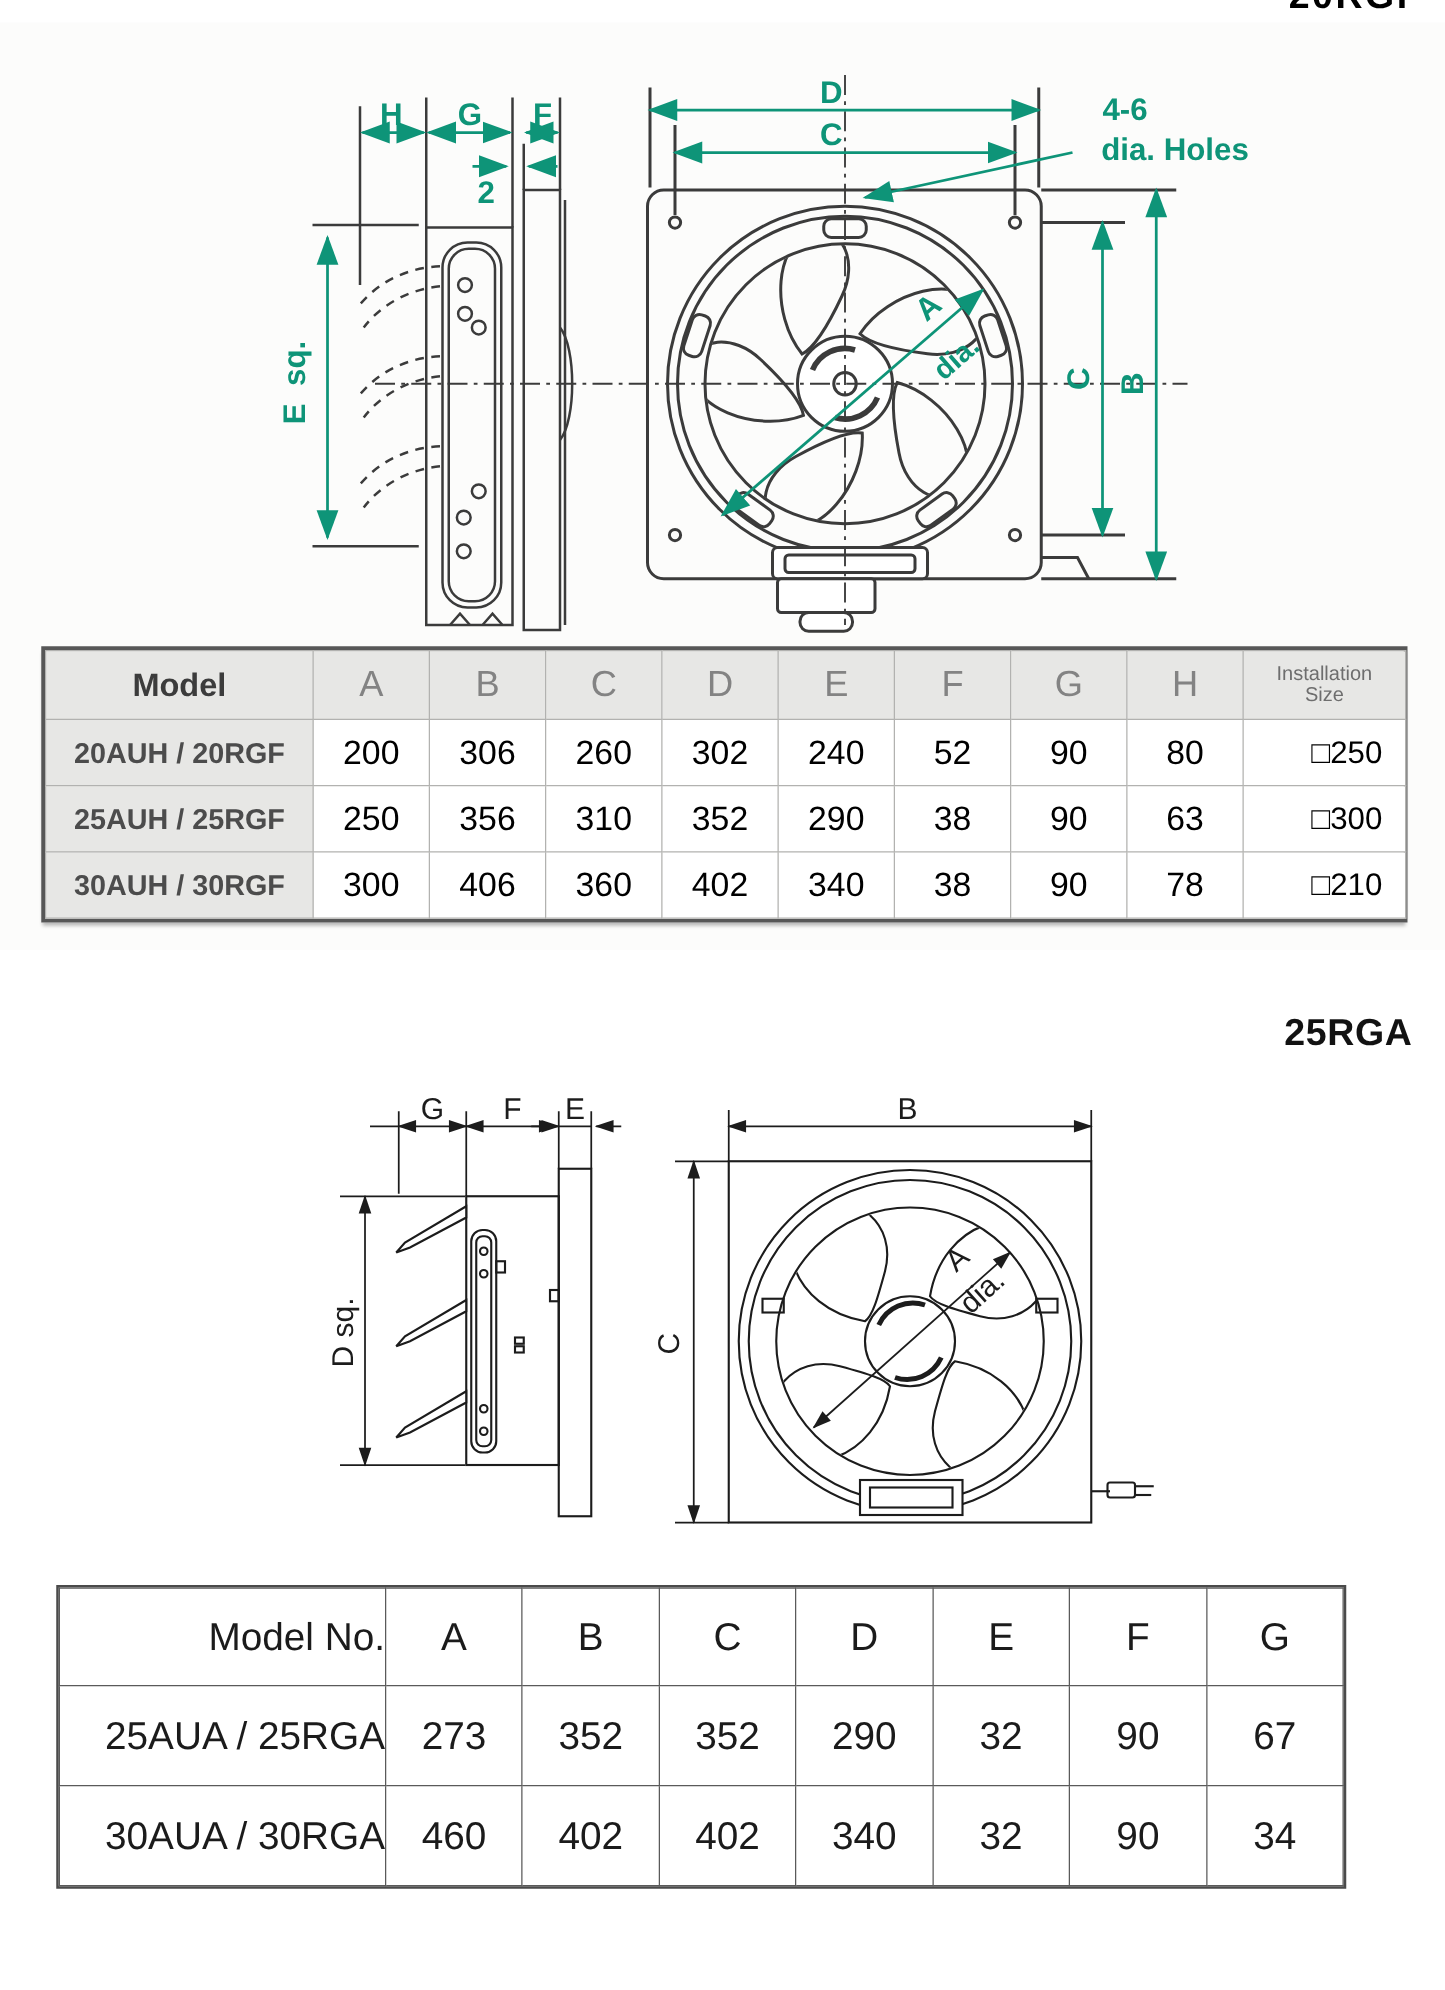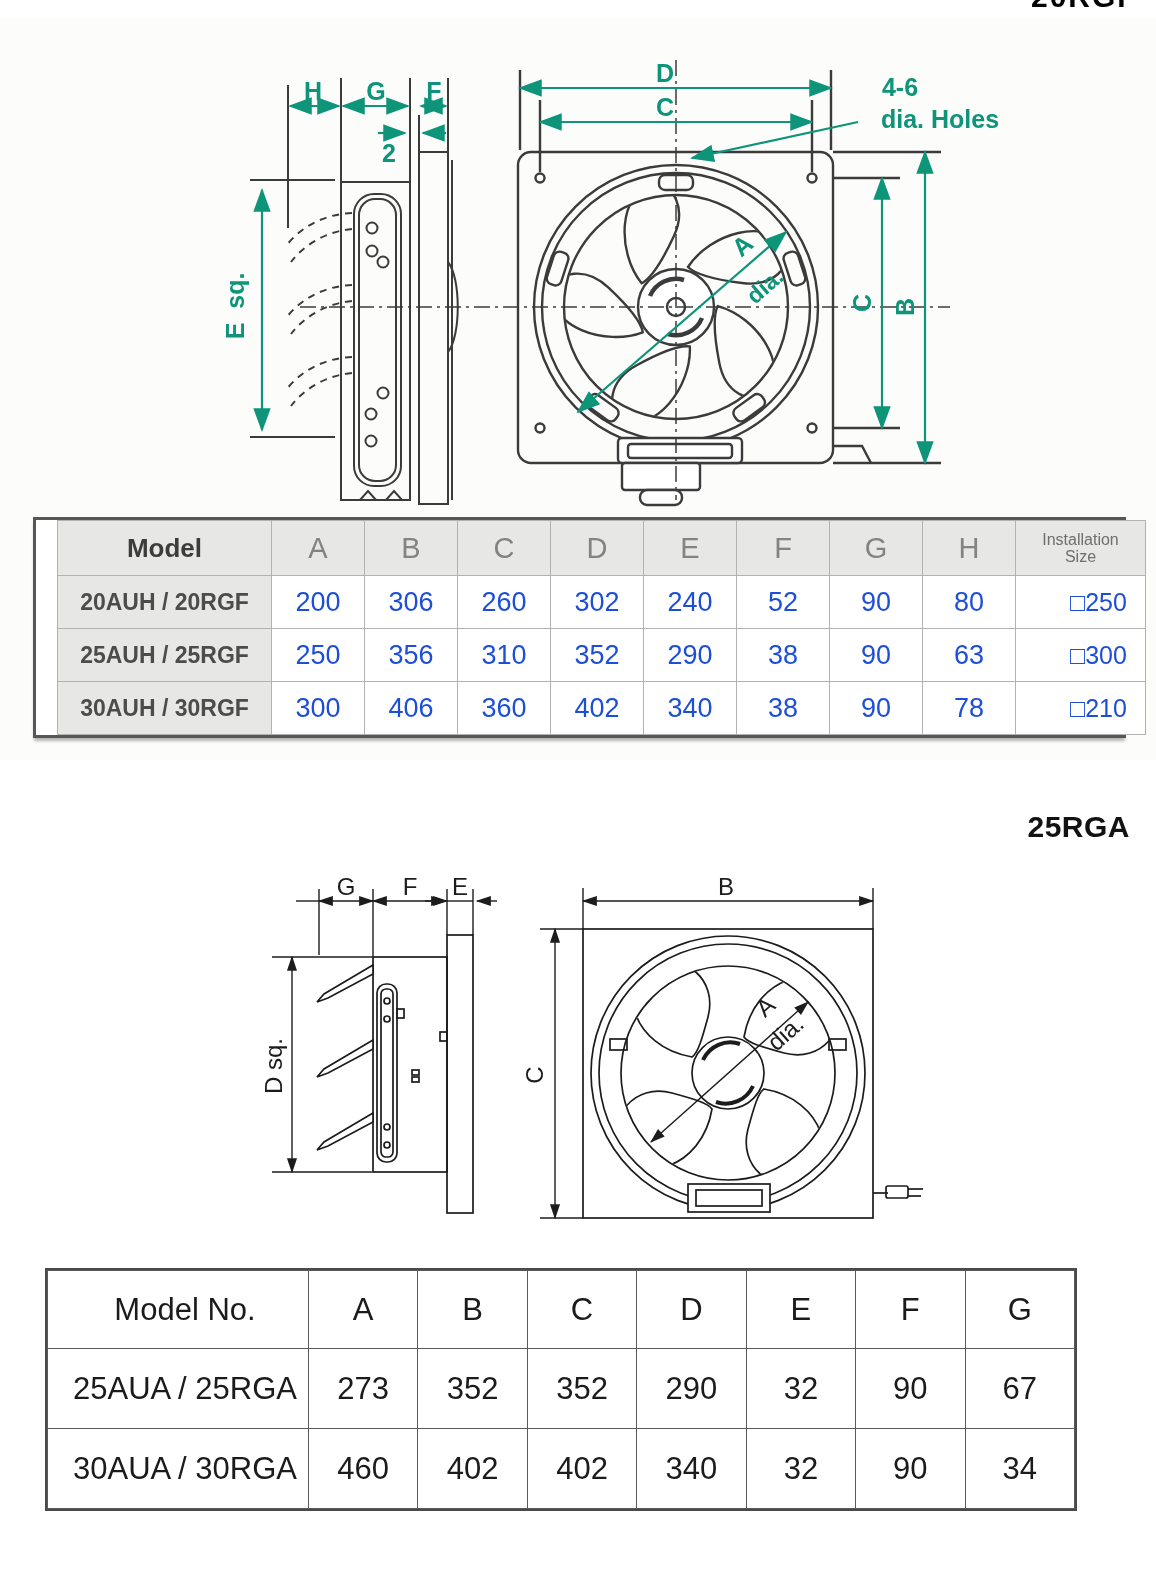--- a/index.html
+++ b/index.html
@@ -15,37 +15,37 @@
   .section-label{position:absolute;top:810px;right:26px;font-size:30px;font-weight:700;color:#121212;letter-spacing:.5px;}
   
   .diag{position:absolute;left:0;}
   svg text{font-family:"Liberation Sans", sans-serif;}
   .tl{fill:#0E9478;font-weight:700;font-size:25px;}
   .tl-sm{fill:#0E9478;font-weight:700;font-size:23px;}
   .bl{fill:#1c1c1c;font-weight:400;font-size:24px;}
   
   .table1{position:absolute;left:33px;top:517px;width:1087px;border:3px solid #575757;
           box-shadow:0 4px 3px -1px rgba(0,0,0,.28);background:#fff;}
-  .table1 table{width:100%;border-collapse:collapse;table-layout:fixed;margin-left:21px;}
+  .table1 table{width:100%;border-collapse:collapse;table-layout:fixed;}
   .table1 th,.table1 td{border:1px solid #b2b2b0;text-align:center;vertical-align:middle;padding:0;}
   .table1 thead th{height:54px;background:#e7e7e5;}
   .t1-model-h{font-size:26px;font-weight:700;color:#3c3c3c;}
   .t1-letter{font-size:29px;font-weight:400;color:#838383;}
   .t1-install{font-size:16px;font-weight:400;color:#6e6e6e;line-height:1.08;}
-  .table1 tbody td{height:52px;background:#fff;font-size:27px;color:#1d4ed8;}
+  .table1 tbody td{height:52px;background:#fff;font-size:27px;color:#000000;}
   .table1 tbody td.mcell{background:#e7e7e5;font-size:23px;font-weight:700;color:#4c4c4c;}
   .table1 tbody td.icell{font-size:25px;padding-left:36px;}
   
   .table2{position:absolute;left:45px;top:1268px;width:1028px;border:2px solid #4a4a4a;background:#fff;}
   .table2 table{width:100%;border-collapse:collapse;table-layout:fixed;}
   .table2 th,.table2 td{border:1px solid #5a5a5a;text-align:center;vertical-align:middle;
         font-size:31px;font-weight:400;color:#1b1b1b;padding:0;}
   .table2 thead th{height:77px;}
   .table2 tbody td{height:79px;}
-  .table2 .mcol{text-align:center;padding-left:14px;}
+  .table2 .mcol{text-align:right;padding-left:14px;}
 </style>
 </head>
 <body>
 
 <div class="top-bg"></div>
 
 <div class="corner-bar">
   <span>20RGF</span>
 </div>
 

